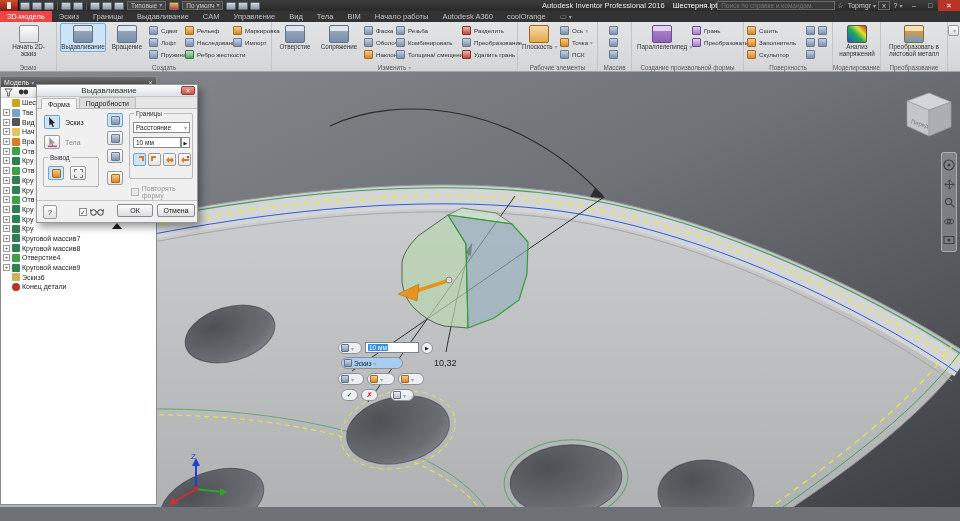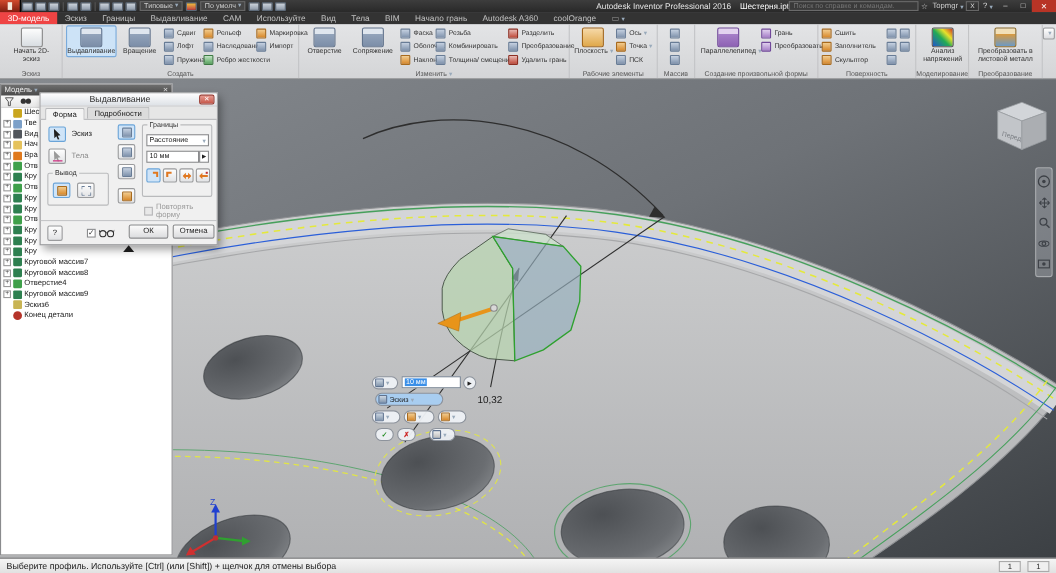--- a/index.html
+++ b/index.html
@@ -236,25 +236,25 @@
         <span>✕</span>
       </div>
 </div>
 
 <div class="tabrow abs">
   <div class="tab active">3D-модель</div>
   <div class="tab">Эскиз</div>
   <div class="tab">Границы</div>
   <div class="tab">Выдавливание</div>
   <div class="tab">CAM</div>
-  <div class="tab">Используйте</div>
+  <div class="tab">Управление</div>
   <div class="tab">Вид</div>
   <div class="tab">Тела</div>
   <div class="tab">BIM</div>
-  <div class="tab">Начало грань</div>
+  <div class="tab">Начало работы</div>
   <div class="tab">Autodesk A360</div>
   <div class="tab">coolOrange</div>
   <div class="tab dd" style="color:#999">▭</div>
 </div>
 
 <div class="ribbon abs">
 
   <div class="rgroup" style="left:0;width:57px">
     <div class="bigbtn" style="left:7px;width:43px">
       <div class="bicon" style="background:linear-gradient(#fdfdfd,#d8dde2);border-color:#8a8a8a"></div>
@@ -719,20 +719,14 @@
         <span style="color:#1e8a1e;font-weight:bold">✓</span>
       </div>
   <div class="pill" style="left:23px;top:47px;width:17px;justify-content:center">
         <span style="color:#c22;font-weight:bold">✗</span>
       </div>
   <div class="pill dd" style="left:52px;top:47px;width:24px">
         <span class="mic" style="background:linear-gradient(#eee,#bbb)"></span>
       </div>
 </div>
 
-<div class="statusbar abs">
-  <span>Выберите профиль. Используйте [Ctrl] (или [Shift]) + щелчок для отмены выбора</span>
-  <span style="margin-left:auto"></span>
-  <span class="scount">1</span>
-  <span class="scount">1</span>
+
 </div>
 
-</div>
-
 </body></html>

